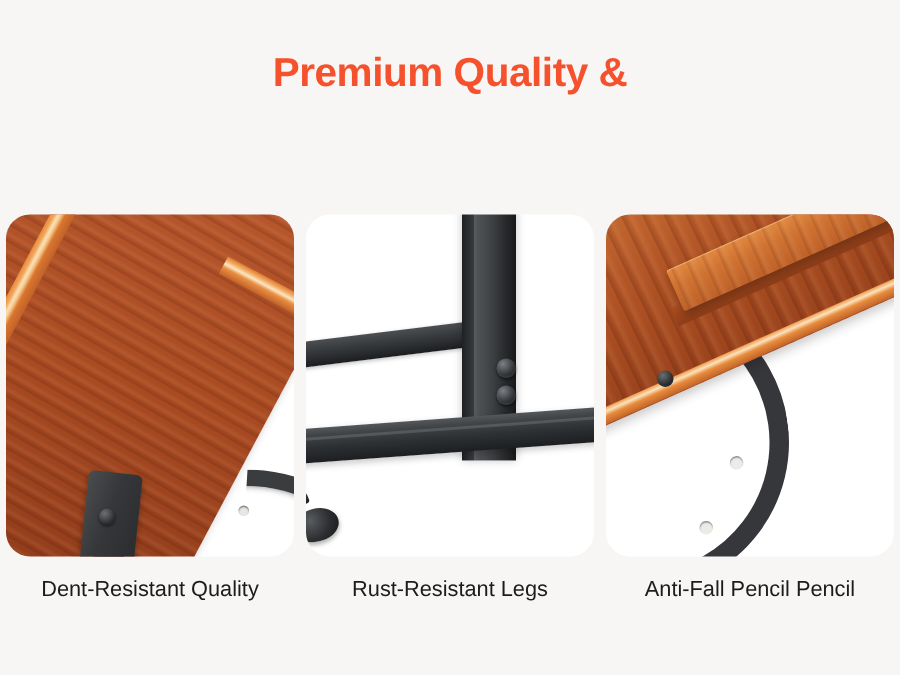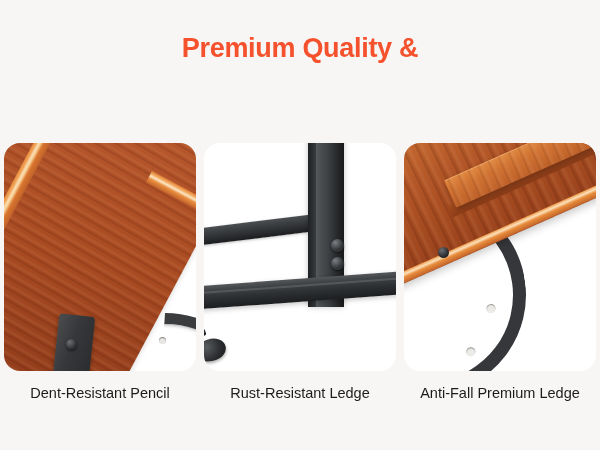--- a/index.html
+++ b/index.html
@@ -323,51 +323,51 @@
         <div class="c1-edge2"></div>
         <div class="c1-arc"></div>
         <div class="c1-arc-holes">
           <i style="left:99px;  top:24px;"></i>
 
         </div>
         <div class="c1-leg"></div>
         <div class="c1-hinge"></div>
         <div class="c1-hinge-bolt"></div>
       </div>
-      <div class="caption">Dent-Resistant Pencil</div>
+      <div class="caption">Dent-Resistant Quality</div>
     </div>
 
     <div class="card">
       <div class="photo c2">
         <div class="c2-cross"></div>
         <div class="c2-post"></div>
         <div class="c2-post-hi"></div>
         <div class="c2-bolt b1"></div>
         <div class="c2-bolt b2"></div>
         <div class="c2-base"></div>
         <div class="c2-base-line"></div>
         <div class="c2-caster-stem"></div>
         <div class="c2-caster"></div>
       </div>
-      <div class="caption">Rust-Resistant Ledge</div>
+      <div class="caption">Rust-Resistant Legs</div>
     </div>
 
     <div class="card">
       <div class="photo">
         <div class="c3-arc"></div>
         <div class="c3-arc-holes">
           <i style="left:158px; top:118px;"></i>
           <i style="left:132px; top:158px;"></i>
 
         </div>
         <div class="c3-bar"></div>
         <div class="c3-top"></div>
         <div class="c3-top-edge"></div>
         <div class="c3-ledge-face"></div>
         <div class="c3-ledge"></div>
 
         <div class="c3-bolt"></div>
       </div>
-      <div class="caption">Anti-Fall Premium Ledge</div>
+      <div class="caption">Anti-Fall Pencil Pencil</div>
     </div>
 
   </div>
 </div>
 
 </body></html>

